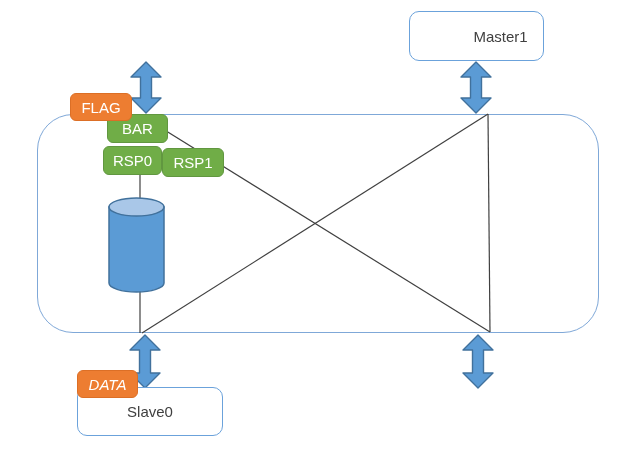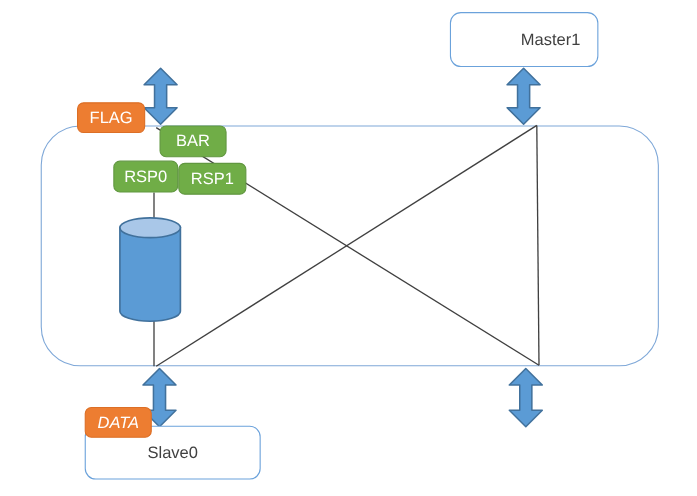--- a/index.html
+++ b/index.html
@@ -23,32 +23,32 @@
   .cylbody, .cyltop { stroke:#41719C; stroke-width:1.5; }
   
   .node {
     position:absolute; box-sizing:border-box; background:#ffffff;
     border:1.5px solid #6BA2DB; border-radius:10px;
     display:flex; align-items:center; justify-content:center;
     font-size:15px; color:#404040; z-index:6;
   }
   .node.master0 { left:77px;  top:11px;  width:134px; height:49px; }
   .node.master1 { left:409px; top:11px;  width:135px; height:50px;padding-left:48px; }
-  .node.slave0  { left:77px;  top:387px; width:160px; height:49px; }
+  .node.slave0  { left:77px;  top:387px; width:146px; height:49px; }
   .node.slave1  { left:408px; top:388px; width:136px; height:47px; }
   
   .tag {
     position:absolute; box-sizing:border-box; border-radius:6px;
     display:flex; align-items:center; justify-content:center;
     font-size:15px; color:#ffffff;
   }
   .tag.green  { background:#70AD47; border:1px solid #619740; z-index:4; }
   .tag.orange { background:#ED7D31; border:1px solid #DC6F26; z-index:7; }
   .tag.flag { left:70px;  top:93px;  width:62px; height:28px; }
-  .tag.bar  { left:107px; top:114px; width:61px; height:29px;margin-left:38px; }
+  .tag.bar  { left:107px; top:114px; width:61px; height:29px; }
   .tag.rsp0 { left:103px; top:146px; width:59px; height:29px;text-align:center; }
   .tag.rsp1 { left:162px; top:148px; width:62px; height:29px; }
   .tag.data { left:77px;  top:370px; width:61px; height:28px;font-style:italic; }
 </style>
 </head>
 <body>
 
 <div class="canvas">
 
   <div class="bus"></div>

